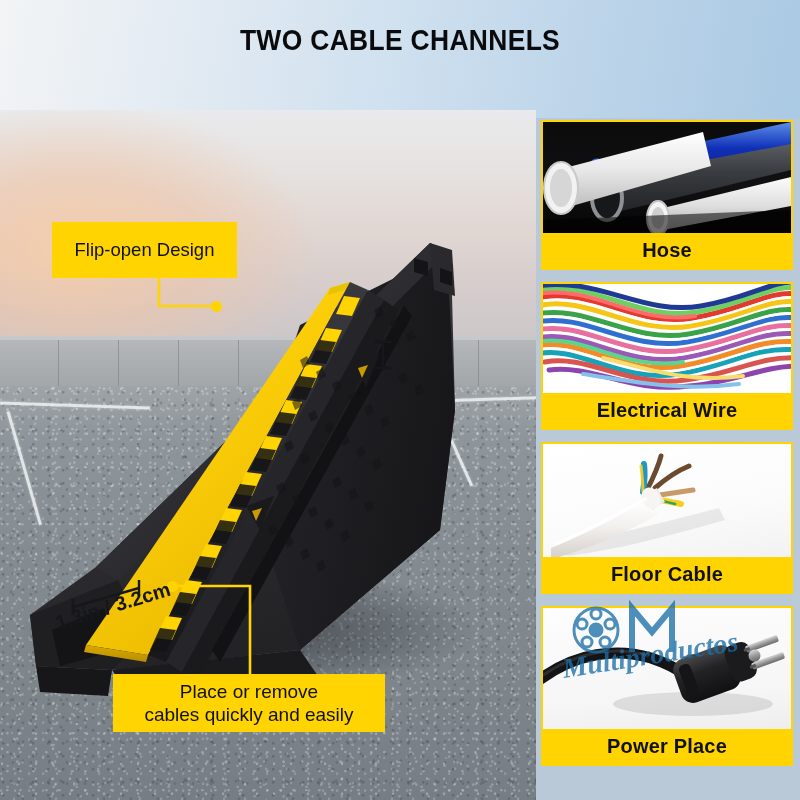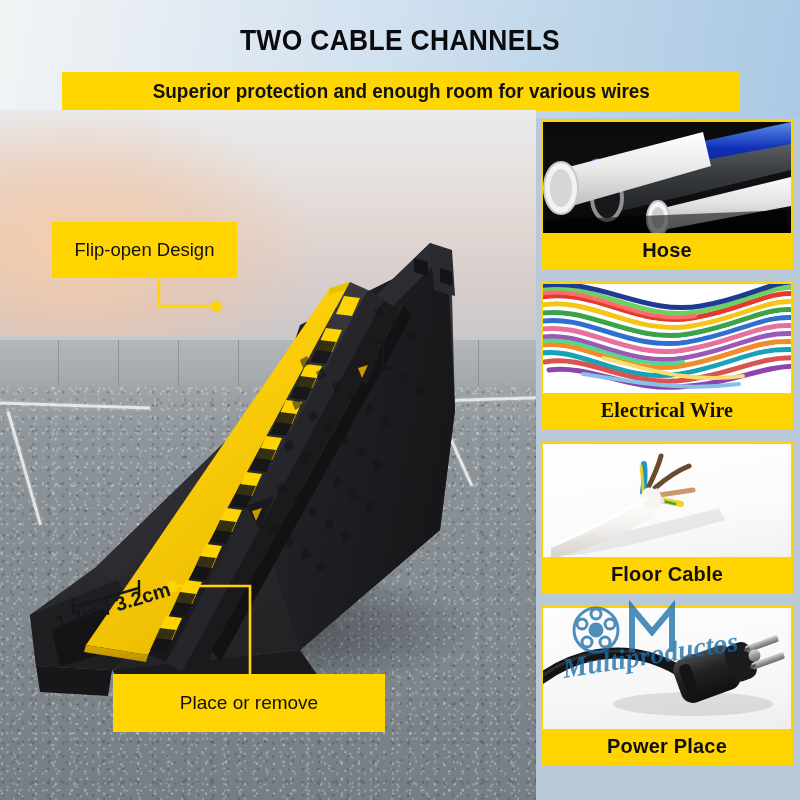--- a/index.html
+++ b/index.html
@@ -115,21 +115,21 @@
     border:2.5px solid #ffd400; background:#14532d; overflow:hidden;
     display:flex; flex-direction:column;
   }
   .card-img { position:relative; width:100%; flex:1 1 auto; overflow:hidden; }
   .card-label {
     flex:0 0 auto; height:35px; background:#ffd400; color:#111;
     display:flex; align-items:center; justify-content:center;
     font-weight:bold; font-size:20px; letter-spacing:.2px;
   }
   #card-hose          { top:10px;  height:150px; }
-  #card-electrical    { top:172px; height:148px;font-family:Liberation Serif, serif; }
+  #card-electrical    { top:172px; height:148px; }
   #card-floor         { top:332px; height:152px;text-align:right; }
   #card-power         { top:496px; height:160px; }
 
   
   .hose-bg { position:absolute; inset:0; background:linear-gradient(180deg,#0b0b0c 0%,#111113 58%,#050506 100%); }
 
   
   .wire-bg { position:absolute; inset:0; background:#fff; }
 
   
@@ -145,23 +145,20 @@
 </style>
 </head>
 <body>
 
 <div id="canvas">
 
   <div class="header-bg"></div>
 
   <div class="title">TWO CABLE CHANNELS</div>
 
-  <div class="subtitle-bar">
-    <span class="subtitle-text">Superior protection and enough room for various wires</span>
-  </div>
 
   <div class="scene">
 
     <div class="sky"></div>
 
     <div class="wall">
       <div class="wall-seams">
         <i style="left:58px"></i>
           <i style="left:118px"></i>
           <i style="left:178px"></i>
@@ -337,20 +334,21 @@
     <div class="dot" style="left:211px; top:191px;"></div>
     <div class="dot" style="left:167px; top:471px;"></div>
   </div>
 
   <div class="callout" id="callout-flip">
     <span>Flip-open Design</span>
   </div>
 
   <div class="callout" id="callout-place">
     <span>Place or remove</span>
+    <span>cables quickly and easily</span>
   </div>
 
   <div class="dim" id="dim-width">1.3in / 3.2cm</div>
 
   <div class="cards">
 
     <div class="card" id="card-hose">
       <div class="card-img">
         <div class="hose-bg"></div>
         <svg width="248" height="111" viewBox="0 0 248 111" style="position:absolute;left:0;top:0">

